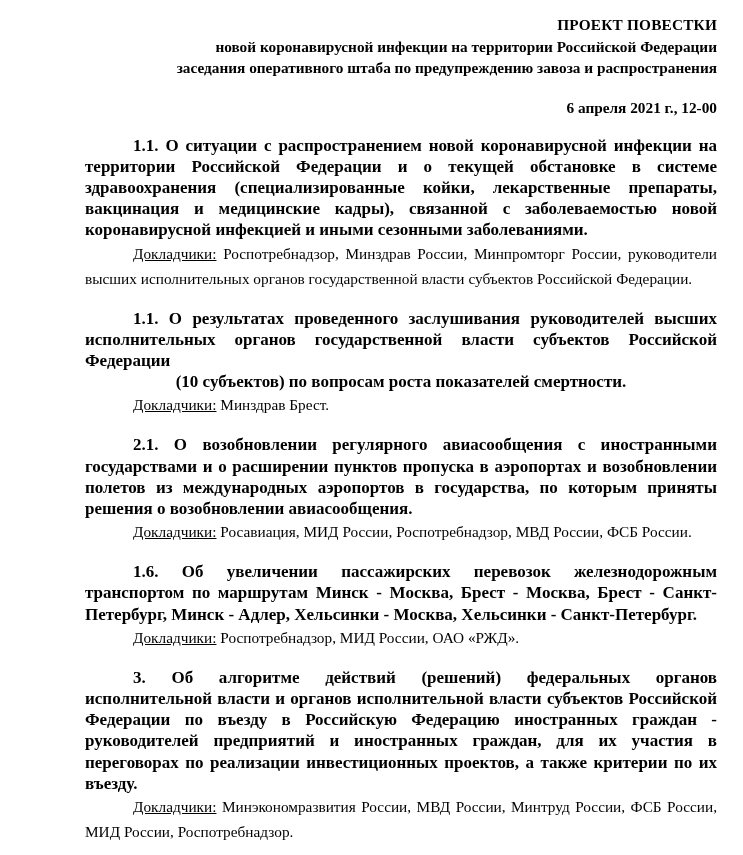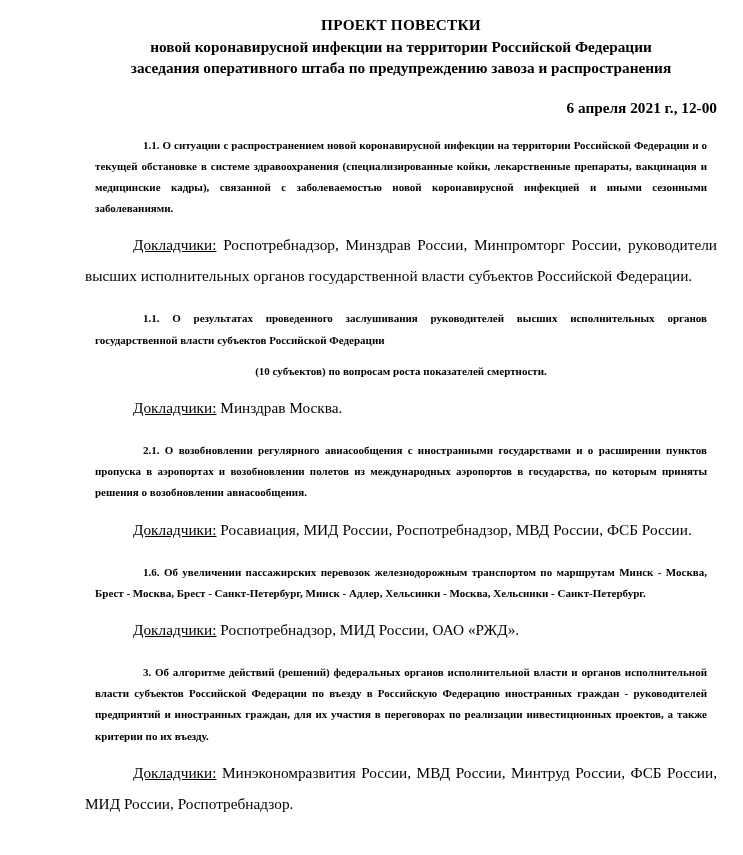--- a/index.html
+++ b/index.html
@@ -18,21 +18,21 @@
     box-sizing: border-box;
     background: #ffffff;
     position: relative;
     overflow: hidden;
     padding: 14px 26px 0 85px;
   }
   .doc-body {
     width: 632px;
   }
   .title-block {
-    text-align: center;
+    text-align: right;
     font-weight: bold;
     font-size: 15.3px;
     line-height: 21.5px;
   }
   .title-main {
     letter-spacing: 0.2px;
   }
   .title-sub {
     display: block;
   }
@@ -40,41 +40,41 @@
     text-align: right;
     font-weight: bold;
     font-size: 15.3px;
     line-height: 21px;
     margin-top: 18px;
   }
   .section {
     margin-top: 17px;
   }
   .para {
-    font-size: 11px;
+    font-size: 17px;
     line-height: 21.2px;
     text-align: justify;
     text-justify: inter-word;
-    margin: 10px;
+    margin: 0;
   }
   .para.heading {
     font-weight: bold;
     text-indent: 48px;
   }
   .para.heading .num {
     white-space: nowrap;
   }
   .para.tail {
     font-weight: bold;
     text-indent: 0;
     text-align: center;
   }
   .speakers {
     font-size: 15.3px;
-    line-height: 31px;
+    line-height: 25px;
     text-align: justify;
     text-justify: inter-word;
     text-indent: 48px;
     font-weight: normal;
     margin: 0;
   }
   .speakers .label {
     text-decoration: underline;
   }
 </style>
@@ -93,21 +93,21 @@
     <div class="date-line">6 апреля 2021 г., 12-00</div>
 
     <div class="section">
       <p class="para heading"><span class="num">1.1.</span> <span>О ситуации с распространением новой коронавирусной инфекции на территории Российской Федерации и о текущей обстановке в системе здравоохранения (специализированные койки, лекарственные препараты, вакцинация и медицинские кадры), связанной с заболеваемостью новой коронавирусной инфекцией и иными сезонными заболеваниями.</span></p>
       <p class="speakers"><span class="label">Докладчики:</span> <span>Роспотребнадзор, Минздрав России, Минпромторг России, руководители высших исполнительных органов государственной власти субъектов Российской Федерации.</span></p>
     </div>
 
     <div class="section">
       <p class="para heading"><span class="num">1.1.</span> <span>О результатах проведенного заслушивания руководителей высших исполнительных органов государственной власти субъектов Российской Федерации</span></p>
       <p class="para tail">(10 субъектов) по вопросам роста показателей смертности.</p>
-      <p class="speakers"><span class="label">Докладчики:</span> <span>Минздрав Москва.</span></p>
+      <p class="speakers"><span class="label">Докладчики:</span> <span>Минздрав Брест.</span></p>
     </div>
 
     <div class="section">
       <p class="para heading"><span class="num">2.1.</span> <span>О возобновлении регулярного авиасообщения с иностранными государствами и о расширении пунктов пропуска в аэропортах и возобновлении полетов из международных аэропортов в государства, по которым приняты решения о возобновлении авиасообщения.</span></p>
       <p class="speakers"><span class="label">Докладчики:</span> <span>Росавиация, МИД России, Роспотребнадзор, МВД России, ФСБ России.</span></p>
     </div>
 
     <div class="section">
       <p class="para heading"><span class="num">1.6.</span> <span>Об увеличении пассажирских перевозок железнодорожным транспортом по маршрутам Минск - Москва, Брест - Москва, Брест - Санкт-Петербург, Минск - Адлер, Хельсинки - Москва, Хельсинки - Санкт-Петербург.</span></p>
       <p class="speakers"><span class="label">Докладчики:</span> <span>Роспотребнадзор, МИД России, ОАО «РЖД».</span></p>

